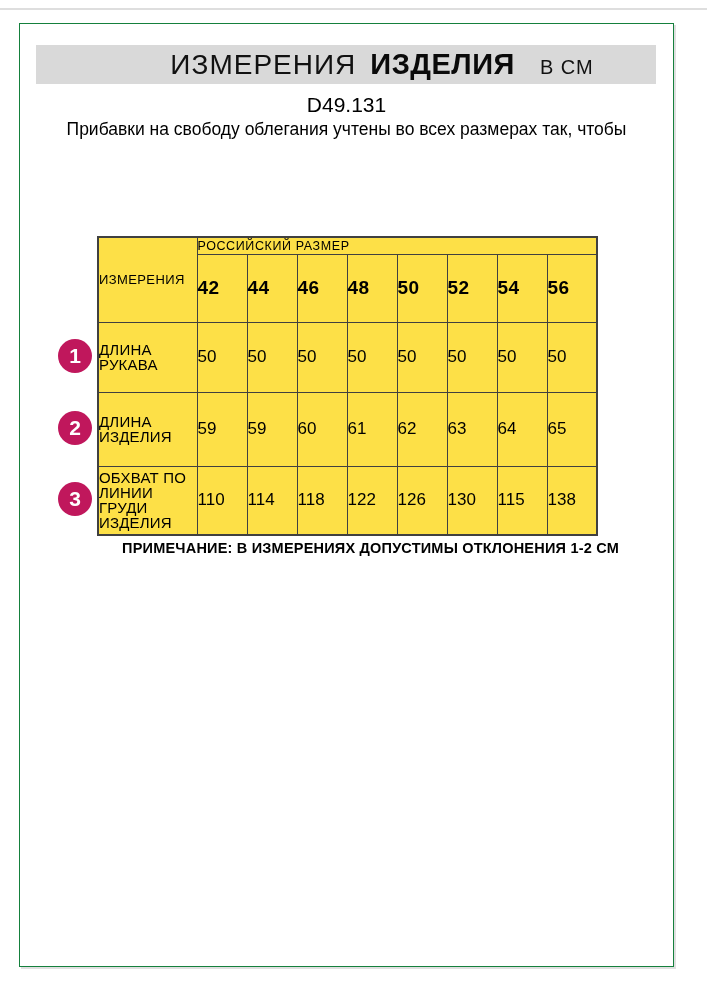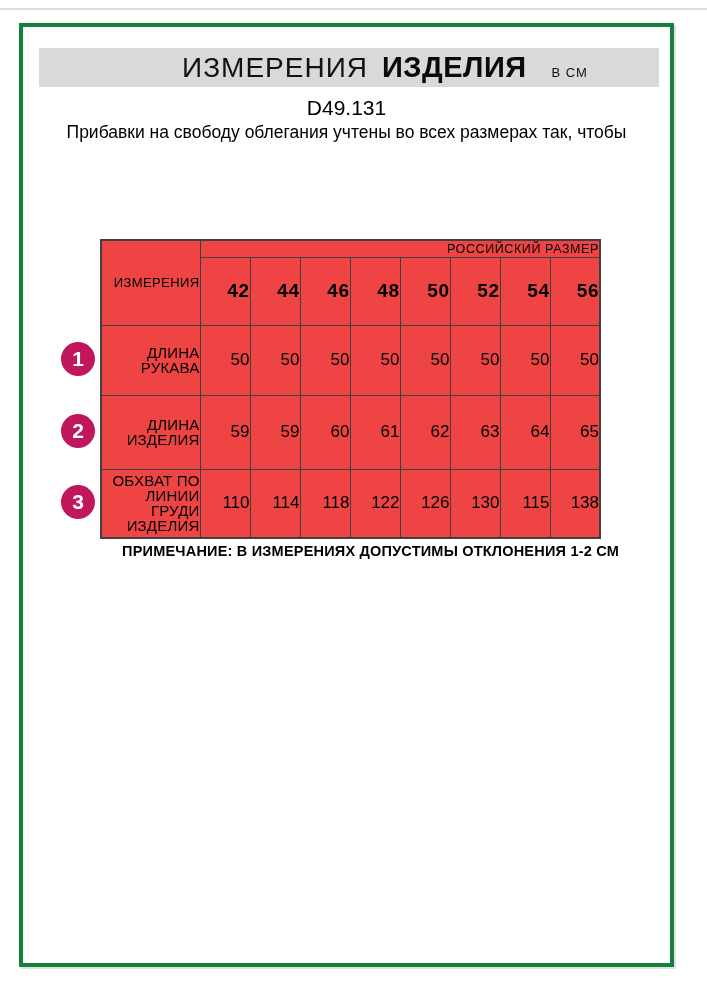--- a/index.html
+++ b/index.html
@@ -20,21 +20,21 @@
     position: absolute;
     left: 0; top: 8px;
     width: 707px; height: 2px;
     background: #dedede;
   }
   .sheet {
     position: absolute;
     left: 19px; top: 23px;
     width: 655px; height: 944px;
     box-sizing: border-box;
-    border: 4px solid #15803d;
+    border: 1px solid #15803d;
     box-shadow: 2px 2px 0 rgba(0,0,0,0.12);
     background: #ffffff;
   }
   .banner {
     position: absolute;
     left: 16px; top: 21px;          
     width: 620px; height: 39px;
     background: #d9d9d9;
     display: flex;
     align-items: center;
@@ -54,21 +54,21 @@
     color: #111;
   }
   .banner-word-2 {
     font-size: 29px;
     font-weight: 800;
     letter-spacing: 0.5px;
     margin-left: 14px;
     color: #0a0a0a;
   }
   .banner-units {
-    font-size: 13px;
+    font-size: 20px;
     font-weight: 500;
     letter-spacing: 1px;
     margin-left: 25px;
     color: #111;
   }
   .model-code {
     position: absolute;
     left: 0; top: 69px;             
     width: 100%;
     text-align: center;
@@ -86,24 +86,24 @@
   }
   .size-table {
     position: absolute;
     left: 77px; top: 212px;         
     border-collapse: collapse;
     table-layout: fixed;
     border: 2px solid #404040;
   }
   .size-table td, .size-table th {
     border: 1px solid #404040;
-    text-align: right;
+    text-align: left;
     vertical-align: middle;
     padding: 0;
-    background: #ef4444;
+    background: #fde047;
   }
   .col-label { width: 99px; }
   .col-size  { width: 50px; }
   .row-group    { height: 17px; }
   .row-sizes    { height: 68px; }
   .row-data-1   { height: 70px; }
   .row-data-2   { height: 74px; }
   .row-data-3   { height: 69px; }
   .corner-cell {
     font-size: 13px;

